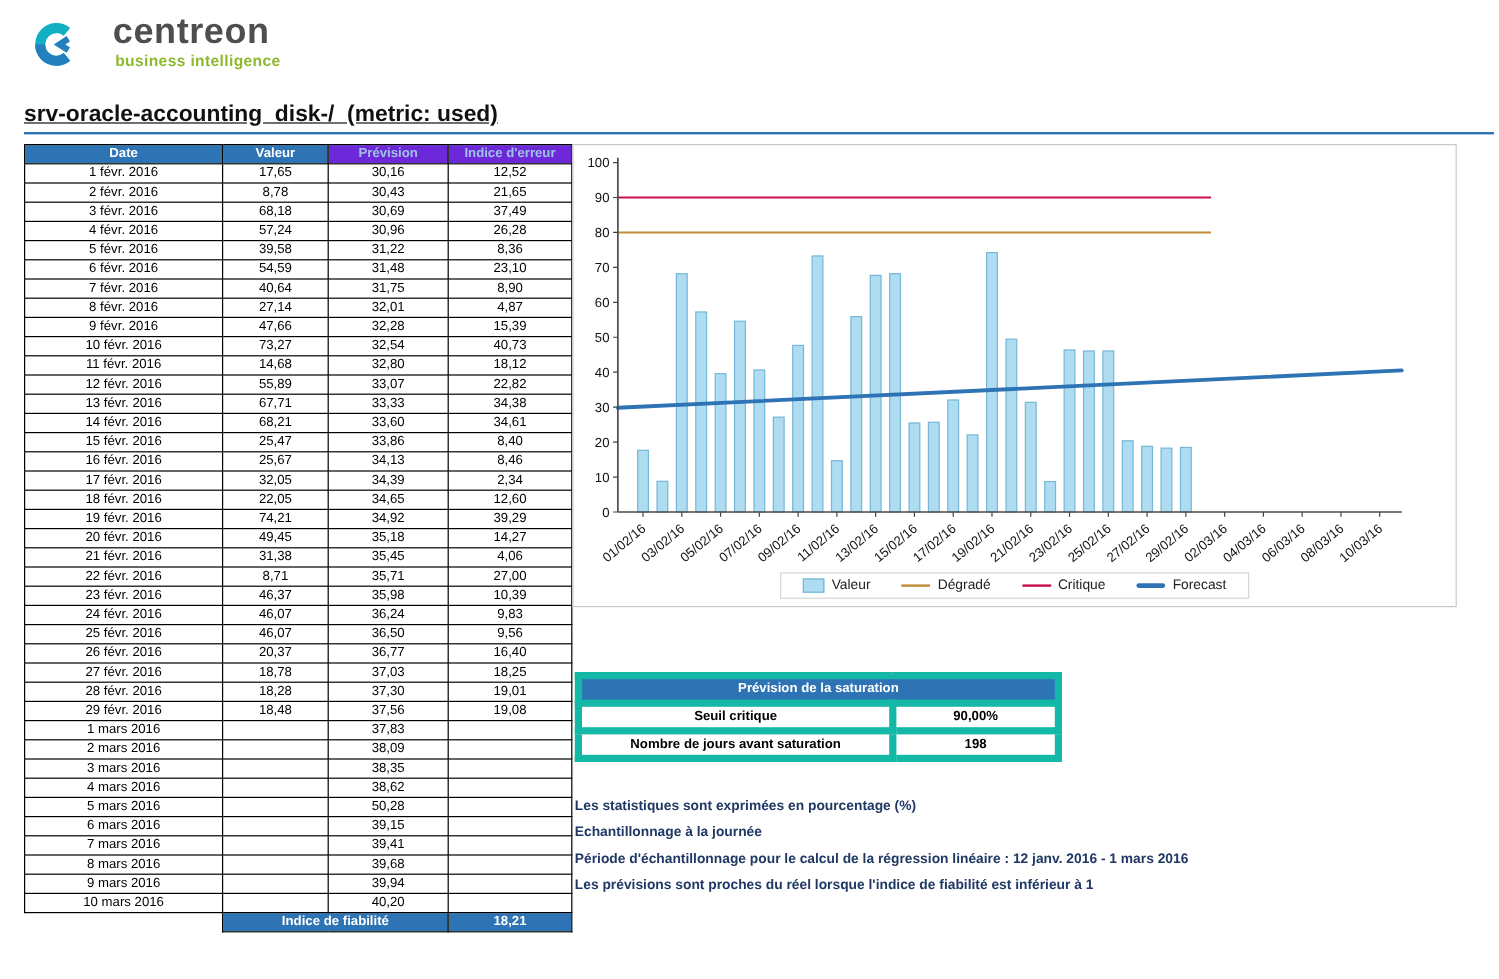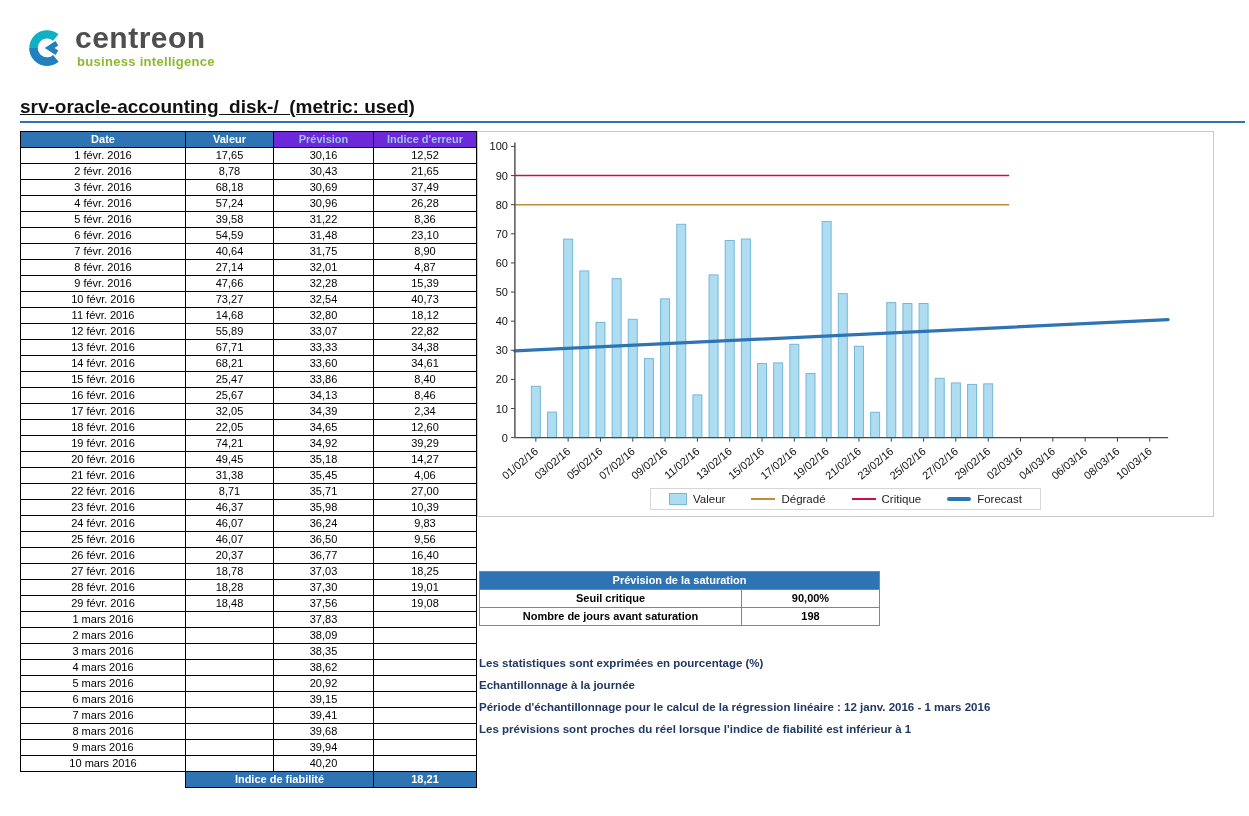--- a/index.html
+++ b/index.html
@@ -1,20 +1,20 @@
 <!DOCTYPE html>
 <html><head>
 <meta charset="utf-8">
 <style>
   html,body{margin:0;padding:0;background:#fff;}
   body{width:1249px;height:816px;font-family:"Liberation Sans",sans-serif;color:#000;position:relative;overflow:hidden;}
 
   
   .hdr{padding:12px 0 0 24px;}
-  .logo{display:flex;align-items:flex-start;gap:5px;margin-top:11px;}
+  .logo{display:flex;align-items:flex-start;gap:24px;}
   .logo svg{display:block;margin-top:2px;}
   .brand{font-size:30px;font-weight:bold;color:#4e4e4e;letter-spacing:.5px;line-height:30px;}
   .tagline{font-size:13px;font-weight:bold;color:#8db92e;letter-spacing:.3px;padding-left:2px;margin-top:1px;text-align:right;}
 
   
   .report-title{margin:25px 0 0 20px;font-size:19px;font-weight:bold;color:#111;text-decoration:underline;white-space:pre;}
   .title-rule{height:2px;background:#2e74b5;margin:3px 4px 0 20px;border:none;}
 
   
   .content{display:flex;margin:8px 0 0 20px;align-items:flex-start;}
@@ -37,21 +37,21 @@
   .legend{display:flex;justify-content:center;align-items:center;gap:26px;width:max-content;margin:2px auto 0 auto;border:1px solid #d6d6d6;padding:4px 18px;}
   .lg-item{display:flex;align-items:center;gap:6px;font-size:11.5px;color:#222;}
   .sw{display:inline-block;}
   .sw.rect{width:16px;height:10px;}
   .sw.line{width:24px;height:2px;}
   .sw.thick{width:24px;height:4px;border-radius:2px;}
 
   
   .sat-table{border-collapse:collapse;font-size:11px;margin:54px 0 0 2px;table-layout:fixed;width:400px;}
   .sat-table col.s-label{width:262px;} .sat-table col.s-value{width:138px;}
-  .sat-table th,.sat-table td{border:1px solid #14b8a6;height:17px;padding:0 4px;line-height:17px;}
+  .sat-table th,.sat-table td{border:6px solid #14b8a6;height:17px;padding:0 4px;line-height:17px;}
   .sat-head{background:#2e74b5;color:#fff;font-weight:bold;text-align:center;}
   .sat-label{text-align:center;font-weight:bold;padding-right:8px;}
   .sat-value{text-align:center;font-weight:bold;}
 
   
   .notes{margin:26px 0 0 2px;font-size:11.5px;font-weight:bold;color:#203864;line-height:22px;}
 </style>
 </head>
 <body>
 
@@ -286,21 +286,21 @@
         </tr>
         <tr>
           <td>4 mars 2016</td>
           <td></td>
           <td>38,62</td>
           <td></td>
         </tr>
         <tr>
           <td>5 mars 2016</td>
           <td></td>
-          <td>20,92</td>
+          <td>50,28</td>
           <td></td>
         </tr>
         <tr>
           <td>6 mars 2016</td>
           <td></td>
           <td>39,15</td>
           <td></td>
         </tr>
         <tr>
           <td>7 mars 2016</td>

